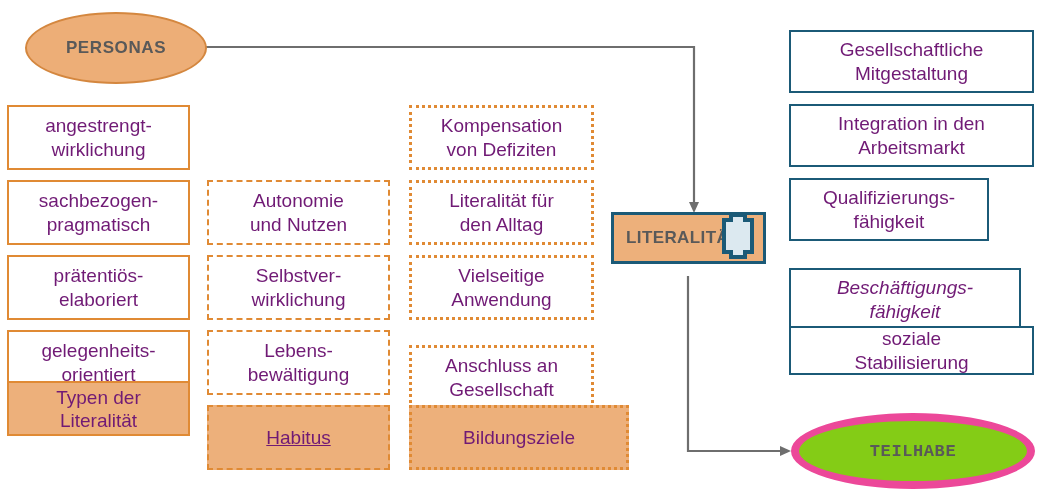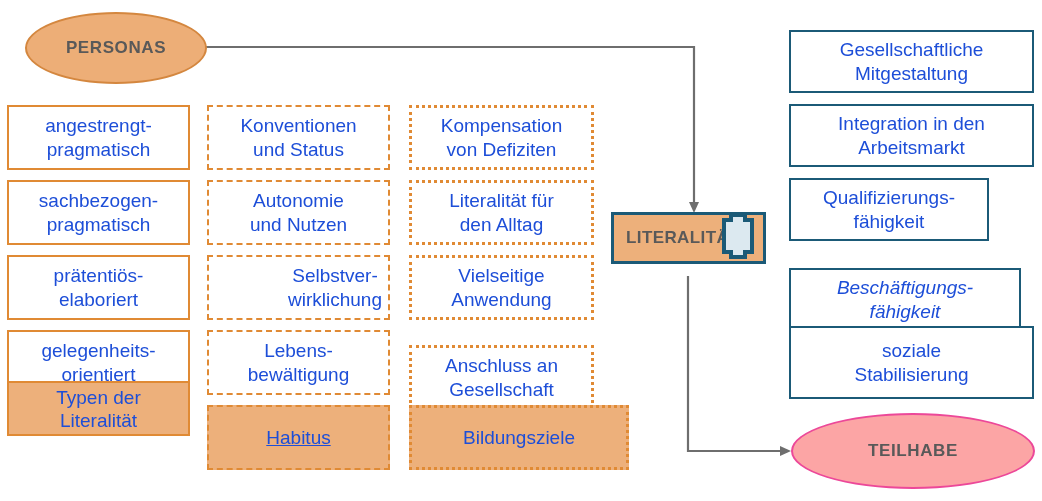--- a/index.html
+++ b/index.html
@@ -19,21 +19,21 @@
   }
 
   
   .box {
     position: absolute;
     box-sizing: border-box;
     display: flex;
     align-items: center;
     justify-content: center;
     text-align: center;
-    color: #1d4ed8;
+    color: #701a75;
     font-size: 19px;
     line-height: 1.22;
     background: #ffffff;
     padding: 2px 6px;
   }
   .box .lbl { display: block; white-space: pre-line; }
 
   
   .col-solid { border: 2px solid #E08A34; }
   
@@ -58,22 +58,23 @@
     font-size: 17px;
     font-weight: bold;
     letter-spacing: 0.6px;
     color: #595959;
   }
   .ellipse-personas {
     background: #EDAE77;
     border: 2px solid #D4873F;
   }
   .ellipse-teilhabe {
-    background: #fca5a5;
-    border: 2px solid #ec4899;
+    background: #84cc16;
+    border: 8px solid #ec4899;
+    font-family: Liberation Mono, monospace;
   }
 
   
   .lit-node {
     position: absolute;
     box-sizing: border-box;
     background: #EDB07B;
     border: 3px solid #1B5A77;
     display: flex;
     align-items: center;
@@ -110,48 +111,44 @@
     <path d="M 688 276 L 688 451 L 783 451" fill="none" stroke="#6E6E6E" stroke-width="2.2"></path>
     <polygon points="791,451 780,446 780,456" fill="#6E6E6E"></polygon>
   </svg>
 
   <div class="ellipse ellipse-personas" style="left:25px;top:12px;width:182px;height:72px;">
     <span>PERSONAS</span>
   </div>
 
   <div class="box col-solid" style="left:7px;top:105px;width:183px;height:65px;">
     <span class="lbl">angestrengt-
-pragmatisch</span>
+wirklichung</span>
   </div>
   <div class="box col-solid" style="left:7px;top:180px;width:183px;height:65px;">
     <span class="lbl">sachbezogen-
 pragmatisch</span>
   </div>
   <div class="box col-solid" style="left:7px;top:255px;width:183px;height:65px;">
     <span class="lbl">prätentiös-
 elaboriert</span>
   </div>
   <div class="box col-solid" style="left:7px;top:330px;width:183px;height:65px;">
     <span class="lbl">gelegenheits-
 orientiert</span>
   </div>
   <div class="box col-solid filled" style="left:7px;top:381px;width:183px;height:55px;align-items:flex-end;">
     <span class="lbl">Typen der
 Literalität</span>
   </div>
 
-  <div class="box col-dashed" style="left:207px;top:105px;width:183px;height:65px;">
-    <span class="lbl">Konventionen
-und Status</span>
-  </div>
   <div class="box col-dashed" style="left:207px;top:180px;width:183px;height:65px;">
     <span class="lbl">Autonomie
 und Nutzen</span>
   </div>
-  <div class="box col-dashed" style="left:207px;top:255px;width:183px;height:65px;justify-content:flex-end;">
+  <div class="box col-dashed" style="left:207px;top:255px;width:183px;height:65px;">
     <span class="lbl">Selbstver-
 wirklichung</span>
   </div>
   <div class="box col-dashed" style="left:207px;top:330px;width:183px;height:65px;">
     <span class="lbl">Lebens-
 bewältigung</span>
   </div>
   <div class="box col-dashed filled" style="left:207px;top:405px;width:183px;height:65px;text-decoration:underline;">
     <span class="lbl">Habitus</span>
   </div>
@@ -194,21 +191,21 @@
 Arbeitsmarkt</span>
   </div>
   <div class="box col-blue" style="left:789px;top:178px;width:200px;height:63px;">
     <span class="lbl">Qualifizierungs-
 fähigkeit</span>
   </div>
   <div class="box col-blue" style="left:789px;top:268px;width:232px;height:63px;font-style:italic;">
     <span class="lbl">Beschäftigungs-
 fähigkeit</span>
   </div>
-  <div class="box col-blue" style="left:789px;top:326px;width:245px;height:73px;">
+  <div class="box col-blue" style="left:789px;top:326px;width:245px;height:49px;">
     <span class="lbl">soziale
 Stabilisierung</span>
   </div>
 
   <div class="ellipse ellipse-teilhabe" style="left:791px;top:413px;width:244px;height:76px;">
     <span>TEILHABE</span>
   </div>
 
 </div>
 

